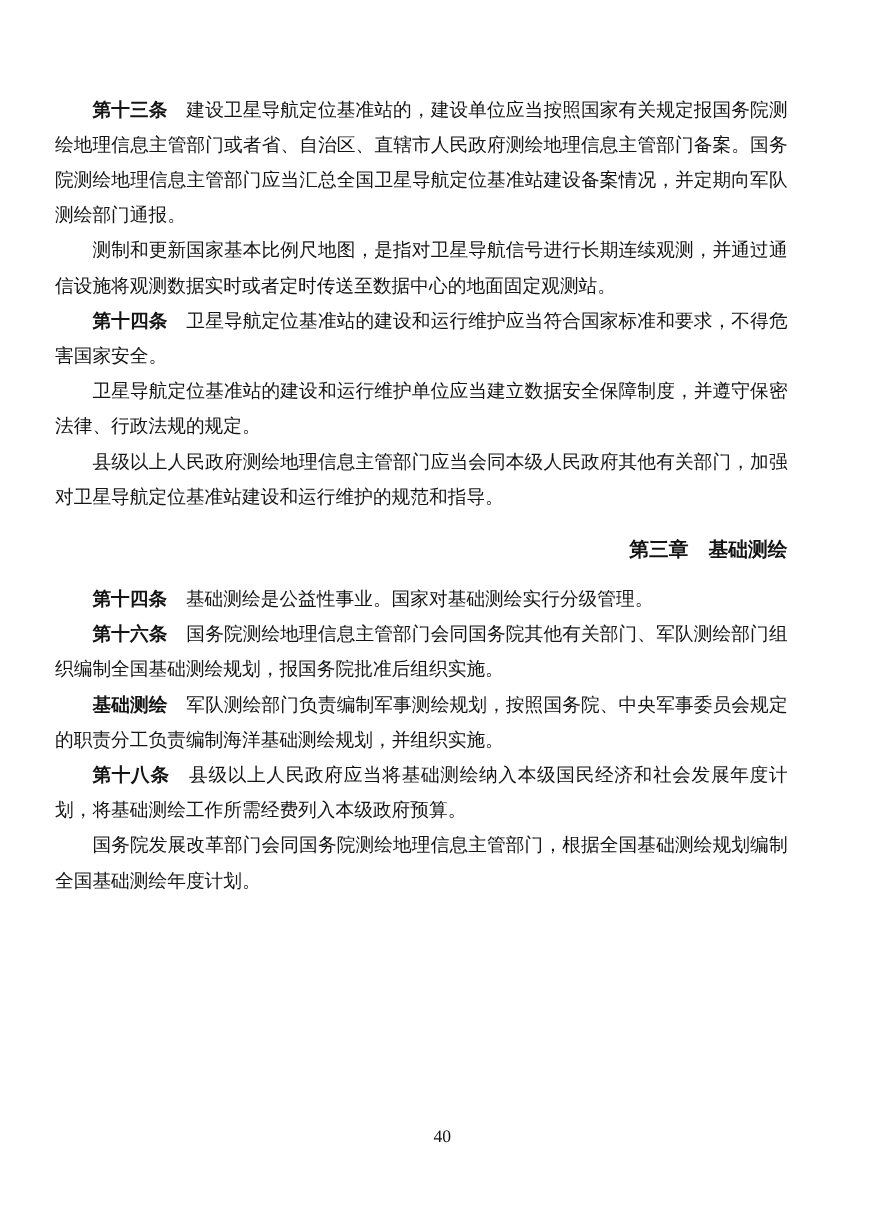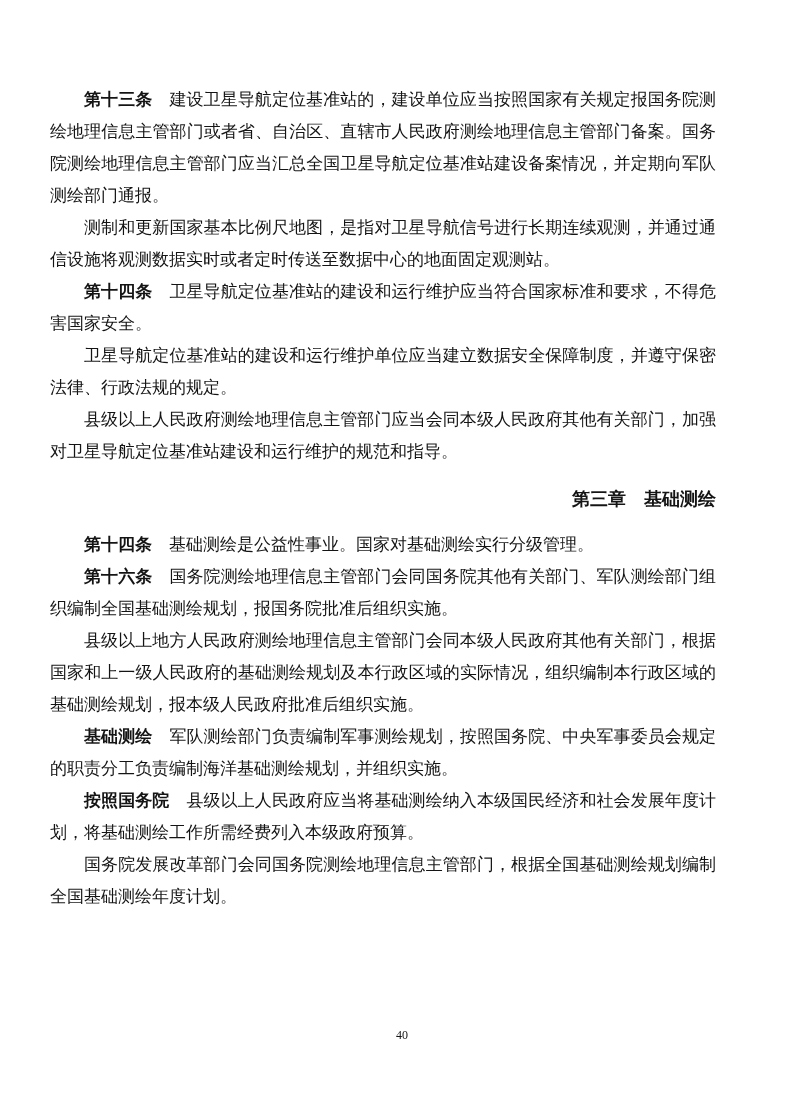--- a/index.html
+++ b/index.html
@@ -42,36 +42,35 @@
     text-align: right;
     margin: 15px 0 14px 0;
     color: #141414;
   }
   .page-number {
     position: absolute;
     left: 0;
     right: 0;
     bottom: 56px;
     text-align: center;
-    font-size: 12px;
+    font-size: 16px;
     color: #141414;
   }
 </style>
 </head>
 <body>
 
 <div class="page">
   <div class="content">
       <p><span class="article-label">第十三条</span>　建设卫星导航定位基准站的，建设单位应当按照国家有关规定报国务院测绘地理信息主管部门或者省、自治区、直辖市人民政府测绘地理信息主管部门备案。国务院测绘地理信息主管部门应当汇总全国卫星导航定位基准站建设备案情况，并定期向军队测绘部门通报。</p>
       <p>测制和更新国家基本比例尺地图，是指对卫星导航信号进行长期连续观测，并通过通信设施将观测数据实时或者定时传送至数据中心的地面固定观测站。</p>
       <p><span class="article-label">第十四条</span>　卫星导航定位基准站的建设和运行维护应当符合国家标准和要求，不得危害国家安全。</p>
       <p>卫星导航定位基准站的建设和运行维护单位应当建立数据安全保障制度，并遵守保密法律、行政法规的规定。</p>
       <p>县级以上人民政府测绘地理信息主管部门应当会同本级人民政府其他有关部门，加强对卫星导航定位基准站建设和运行维护的规范和指导。</p>
       <h2 class="chapter">第三章　基础测绘</h2>
       <p><span class="article-label">第十四条</span>　基础测绘是公益性事业。国家对基础测绘实行分级管理。</p>
       <p><span class="article-label">第十六条</span>　国务院测绘地理信息主管部门会同国务院其他有关部门、军队测绘部门组织编制全国基础测绘规划，报国务院批准后组织实施。</p>
-      <p>县级以上地方人民政府测绘地理信息主管部门会同本级人民政府其他有关部门，根据国家和上一级人民政府的基础测绘规划及本行政区域的实际情况，组织编制本行政区域的基础测绘规划，报本级人民政府批准后组织实施。</p>
       <p><span class="article-label">基础测绘</span>　军队测绘部门负责编制军事测绘规划，按照国务院、中央军事委员会规定的职责分工负责编制海洋基础测绘规划，并组织实施。</p>
-      <p><span class="article-label">按照国务院</span>　县级以上人民政府应当将基础测绘纳入本级国民经济和社会发展年度计划，将基础测绘工作所需经费列入本级政府预算。</p>
+      <p><span class="article-label">第十八条</span>　县级以上人民政府应当将基础测绘纳入本级国民经济和社会发展年度计划，将基础测绘工作所需经费列入本级政府预算。</p>
       <p>国务院发展改革部门会同国务院测绘地理信息主管部门，根据全国基础测绘规划编制全国基础测绘年度计划。</p>
     </div>
   <div class="page-number">40</div>
 </div>
 
 </body></html>

